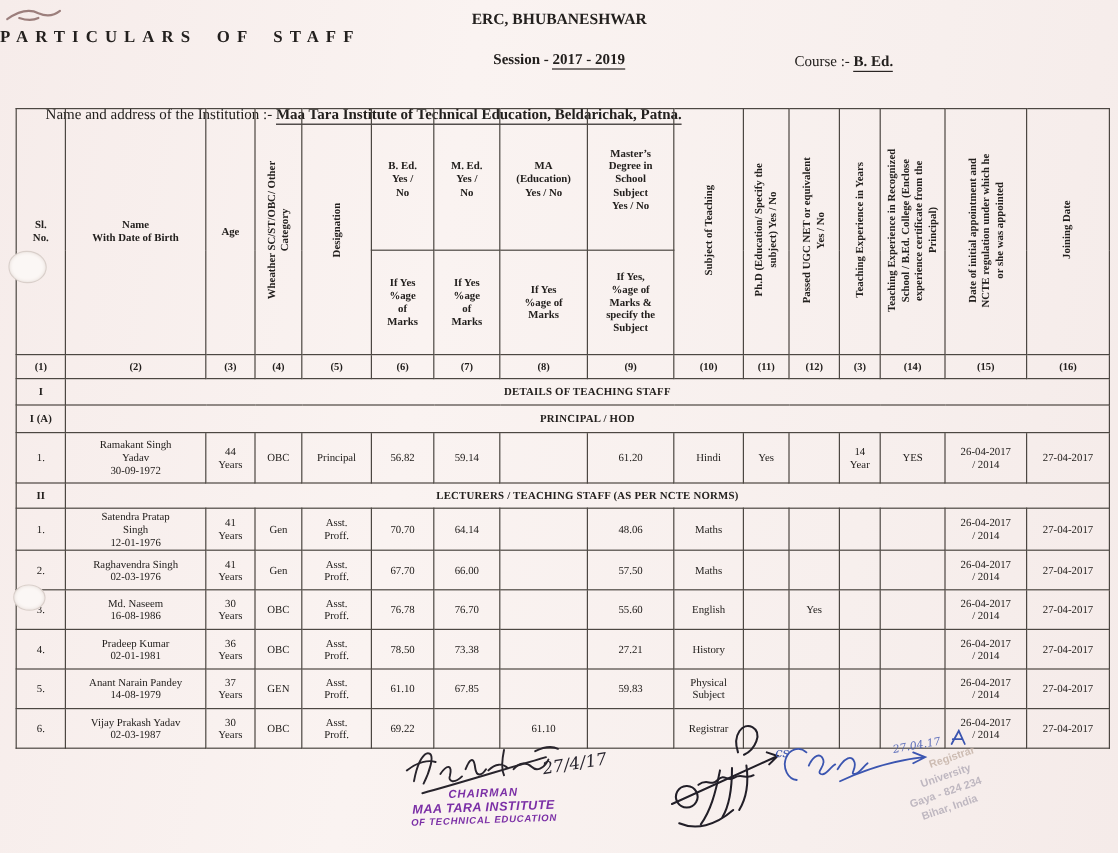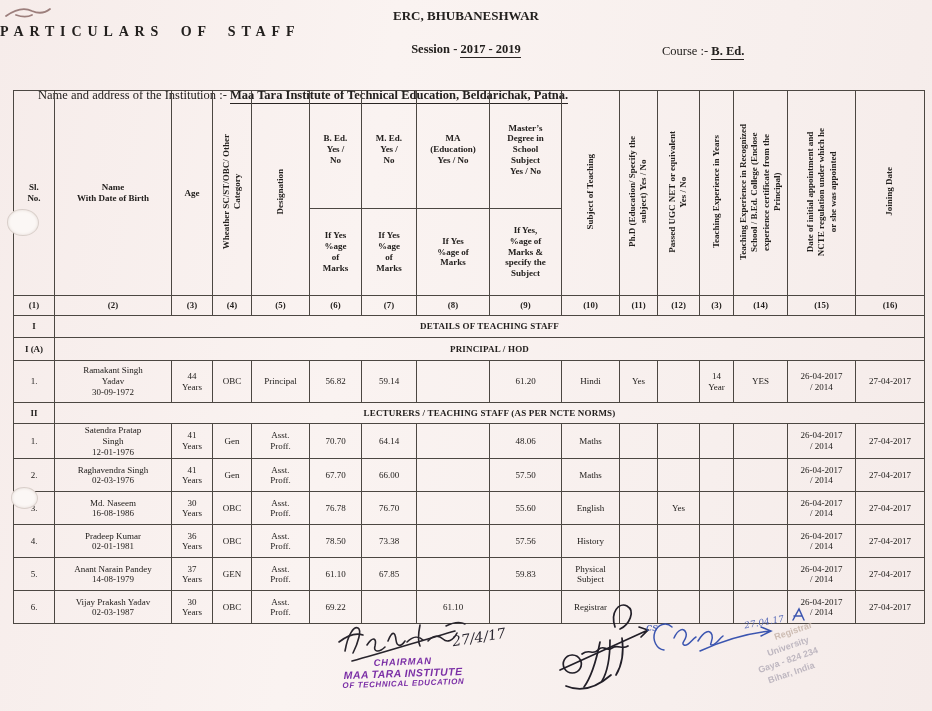--- a/index.html
+++ b/index.html
@@ -265,21 +265,21 @@
           <td class="left">Pradeep Kumar
 02-01-1981</td>
           <td>36
 Years</td>
           <td>OBC</td>
           <td>Asst.
 Proff.</td>
           <td>78.50</td>
           <td>73.38</td>
           <td></td>
-          <td>57.56</td>
+          <td>27.21</td>
           <td>History</td>
           <td></td>
           <td></td>
           <td></td>
           <td></td>
           <td>26-04-2017
 / 2014</td>
           <td>27-04-2017</td>
         </tr>
         <tr style="height: 33px;">

